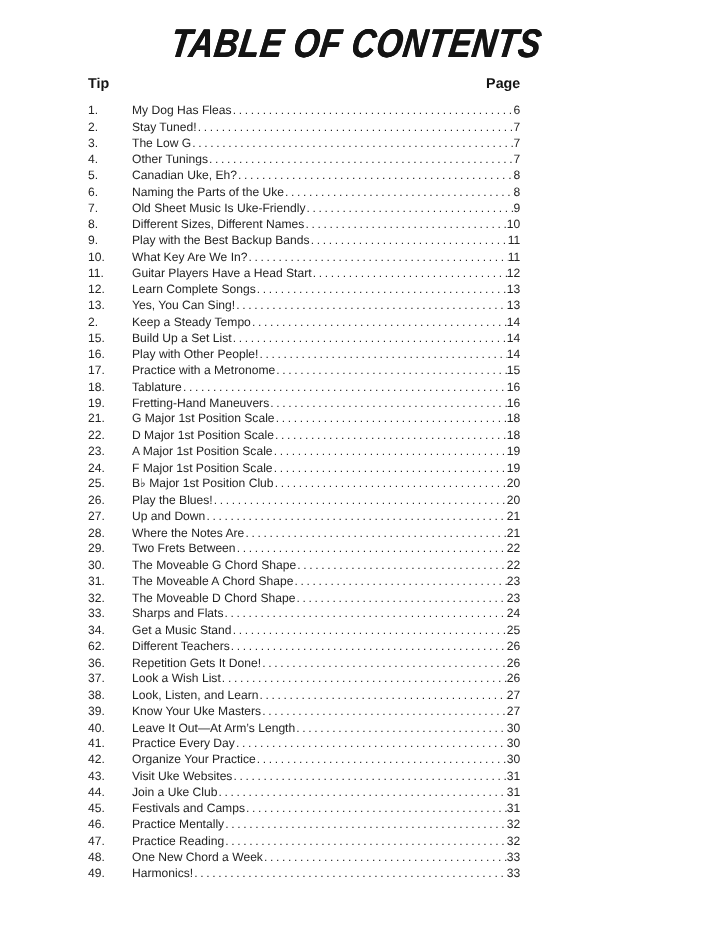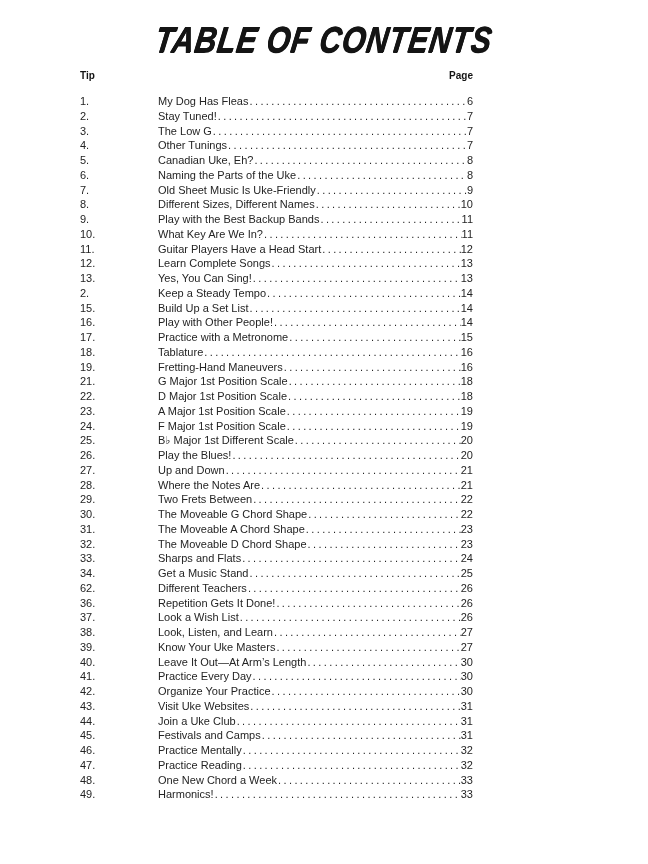--- a/index.html
+++ b/index.html
@@ -34,21 +34,21 @@
   }
   .content {
     position: absolute;
     left: 80px;
     top: 68px;
     width: 393px;
   }
   .col-headers {
     display: flex;
     justify-content: space-between;
-    font-size: 10px;
+    font-size: 13px;
     font-weight: bold;
     color: #141414;
     height: 15px;
     line-height: 15px;
   }
   .toc-list {
     margin-top: 11px;
   }
   .toc-row {
     display: flex;
@@ -58,21 +58,20 @@
     font-size: 11px;
     color: #242424;
   }
   .tip-num {
     width: 40px;
     flex: 0 0 40px;
   }
   .entry-title {
     white-space: nowrap;
     flex: 0 0 auto;
-    margin-left: 38px;
   }
   .dot-leader {
     flex: 1 1 auto;
     overflow: hidden;
     white-space: nowrap;
     min-width: 8px;
   }
   .dot-leader::after {
     content: "................................................................................................";
     letter-spacing: 2.4px;
@@ -234,21 +233,21 @@
     <span class="page-num">19</span>
   </div>
         <div class="toc-row">
     <span class="tip-num">24.</span>
     <span class="entry-title">F Major 1st Position Scale</span>
     <span class="dot-leader"></span>
     <span class="page-num">19</span>
   </div>
         <div class="toc-row">
     <span class="tip-num">25.</span>
-    <span class="entry-title">B♭ Major 1st Different Scale</span>
+    <span class="entry-title">B♭ Major 1st Position Club</span>
     <span class="dot-leader"></span>
     <span class="page-num">20</span>
   </div>
         <div class="toc-row">
     <span class="tip-num">26.</span>
     <span class="entry-title">Play the Blues!</span>
     <span class="dot-leader"></span>
     <span class="page-num">20</span>
   </div>
         <div class="toc-row">

